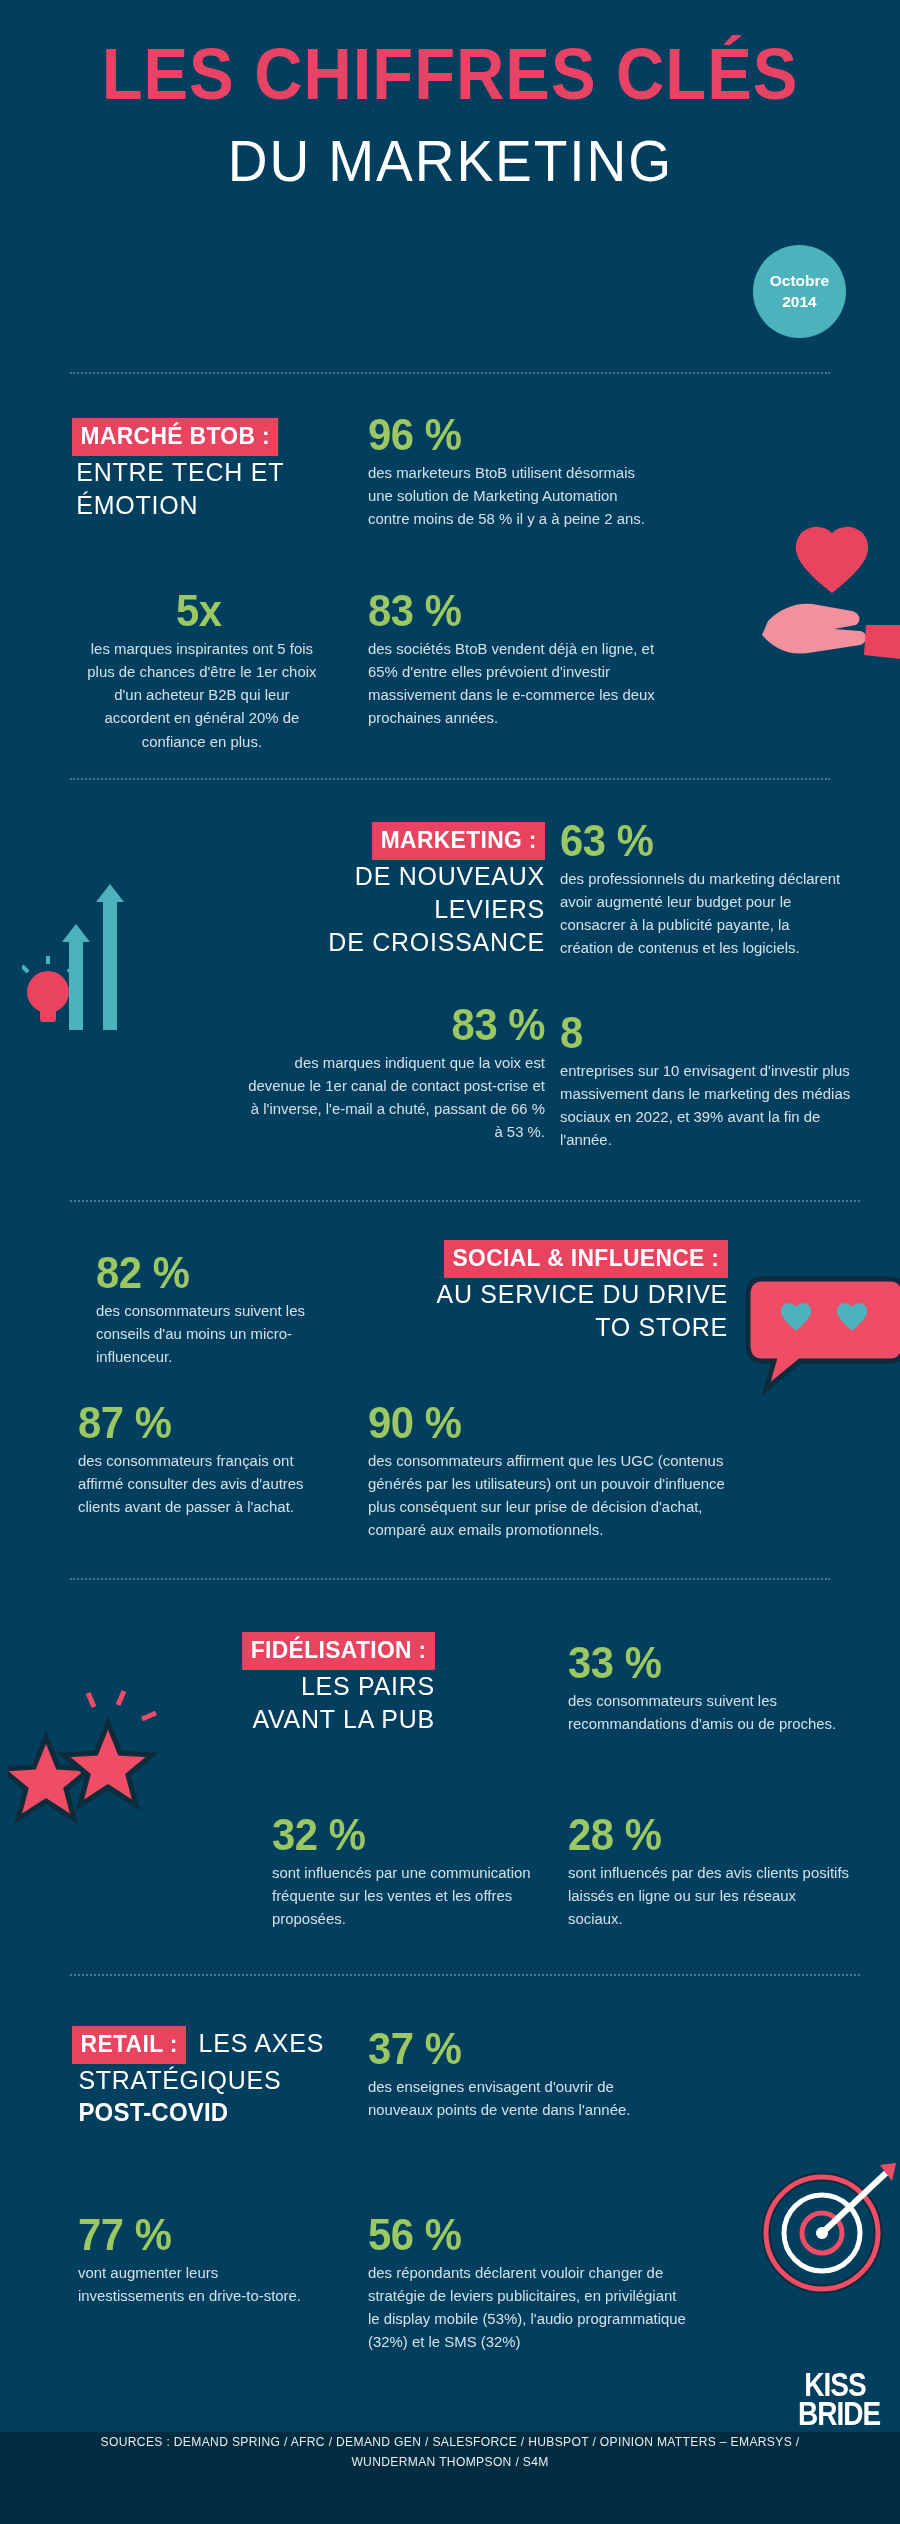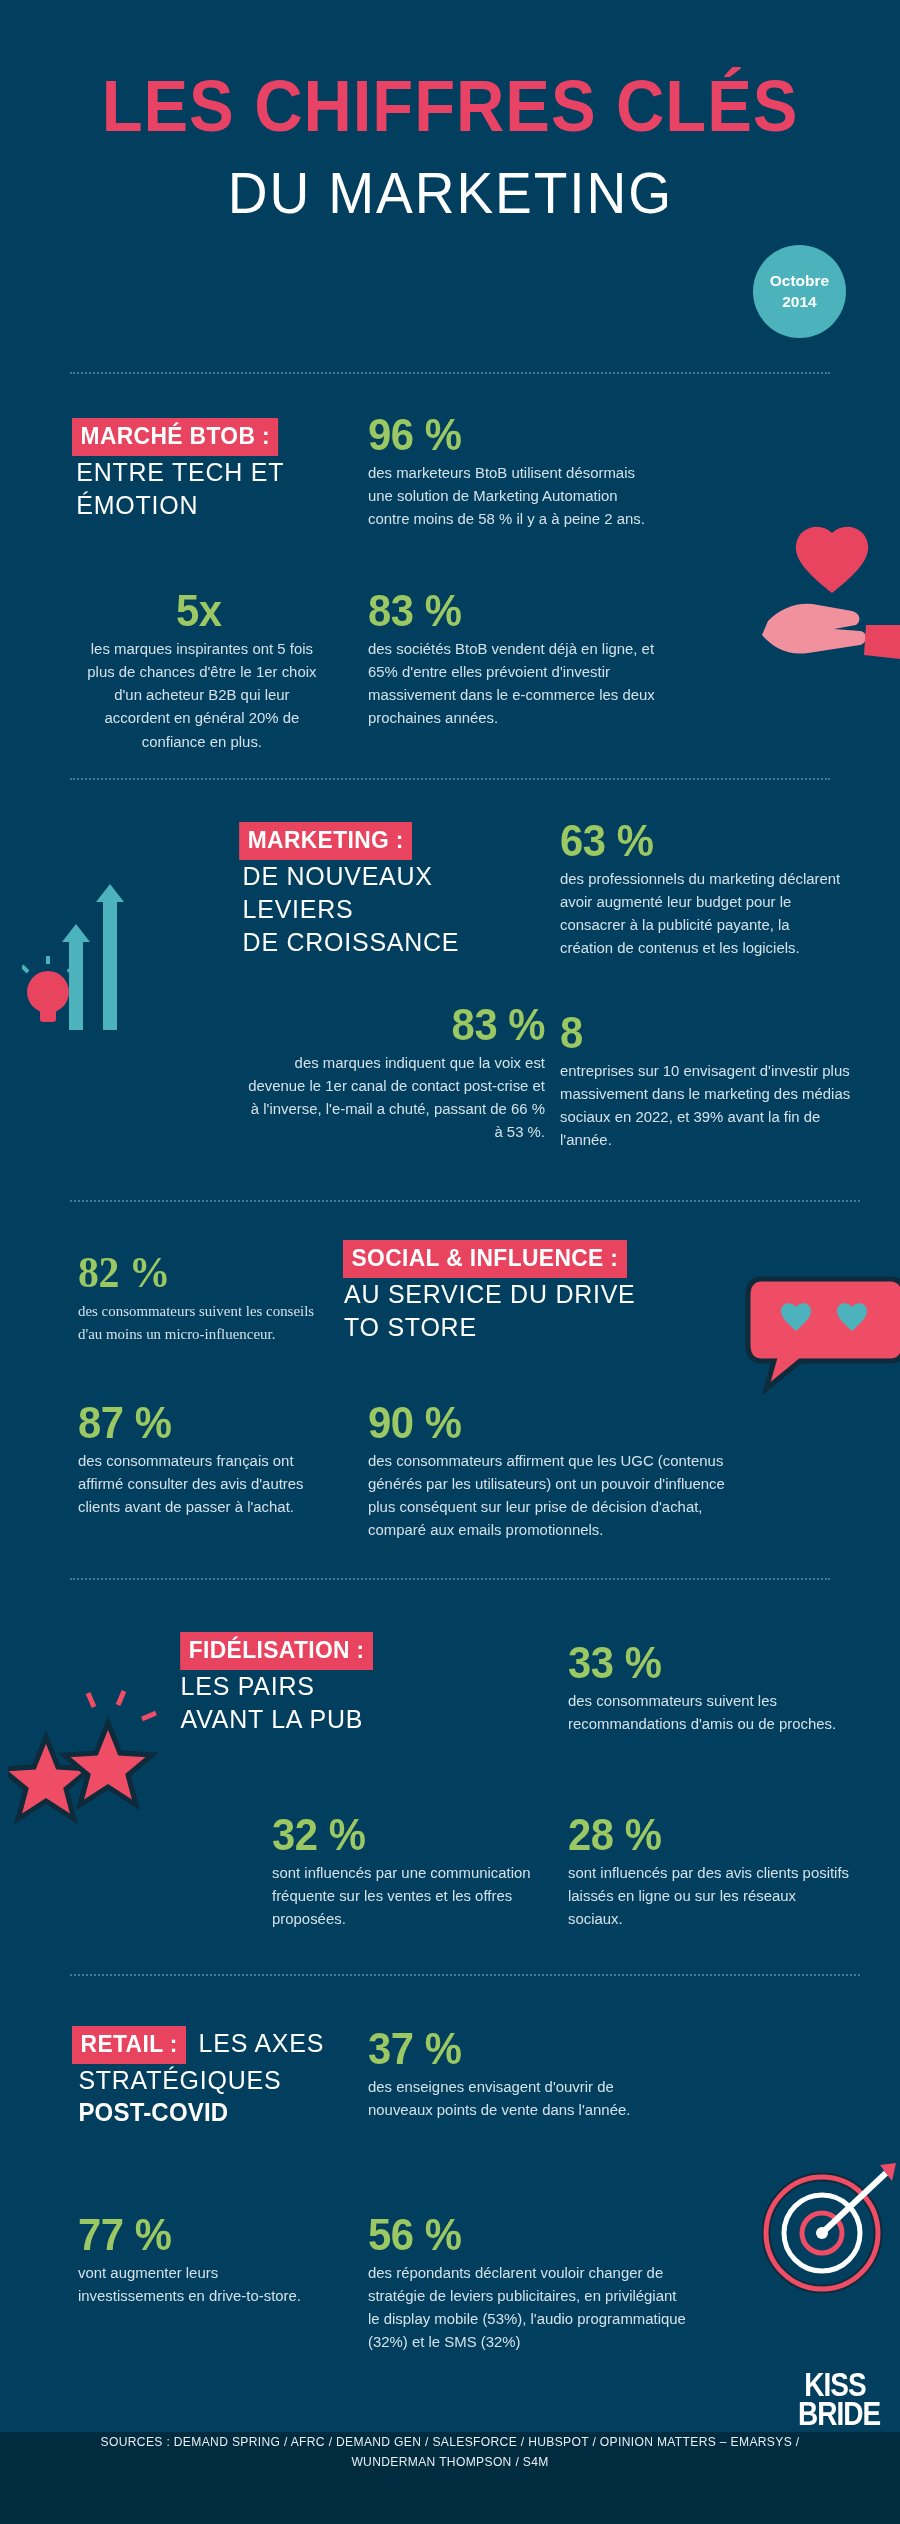--- a/index.html
+++ b/index.html
@@ -9,21 +9,21 @@
   }
   #page {
     position: relative;
     width: 900px;
     height: 2524px;
     background: #023f5e;
     overflow: hidden;
   }
 
   
-  .header { position: relative; padding-top: 70px; }
+  .header { position: relative; padding-top: 38px; }
   .title-main {
     text-align: center;
     color: #e84264;
     font-size: 72px;
     font-weight: bold;
     letter-spacing: 1px;
     line-height: 1.02;
     transform: scaleX(0.93);
   }
   .title-sub-wrap {
@@ -80,21 +80,21 @@
   .sec-head .tag.rt { transform-origin: right center; }
   .sec-head .ln {
     color: #ffffff;
     font-size: 26px;
     font-weight: 300;
     letter-spacing: 0.8px;
     display: block;
     transform: scaleX(0.96);
   }
   .sec-head .ln.bold { font-weight: bold; font-size: 25px; letter-spacing:0.2px;}
-  .sec-head.align-right { }
+  .sec-head.align-right { text-align: right; }
   .sec-head.align-right .ln { transform-origin: right center; }
   .sec-head .inline-row { display: block; }
   .sec-head .inline-row .ln { display: inline; }
 
   
   .stat .num {
     color: #9cc863;
     font-size: 44px;
     font-weight: bold;
     line-height: 1.06;
@@ -253,21 +253,21 @@
   </div>
 
   <div class="rule abs" style="left:70px; top:1200px; width:790px;"></div>
 
   <div class="sec-head abs align-right" style="left:328px; top:1240px; width:400px;">
     <div><span class="tag rt">SOCIAL &amp; INFLUENCE :</span></div>
     <span class="ln">AU SERVICE DU DRIVE</span>
     <span class="ln">TO STORE</span>
   </div>
 
-  <div class="stat abs" style="left:78px; top:1250px; width:250px;font-family:Liberation Serif, serif;">
+  <div class="stat abs" style="left:96px; top:1250px; width:250px;">
     <span class="num">82 %</span>
     <div class="body">des consommateurs suivent les conseils d'au moins un micro-influenceur.</div>
   </div>
 
   <div class="stat abs" style="left:78px; top:1400px; width:248px;">
     <span class="num">87 %</span>
     <div class="body">des consommateurs français ont affirmé consulter des avis d'autres clients avant de passer à l'achat.</div>
   </div>
 
   <div class="stat abs" style="left:368px; top:1400px; width:380px;">

